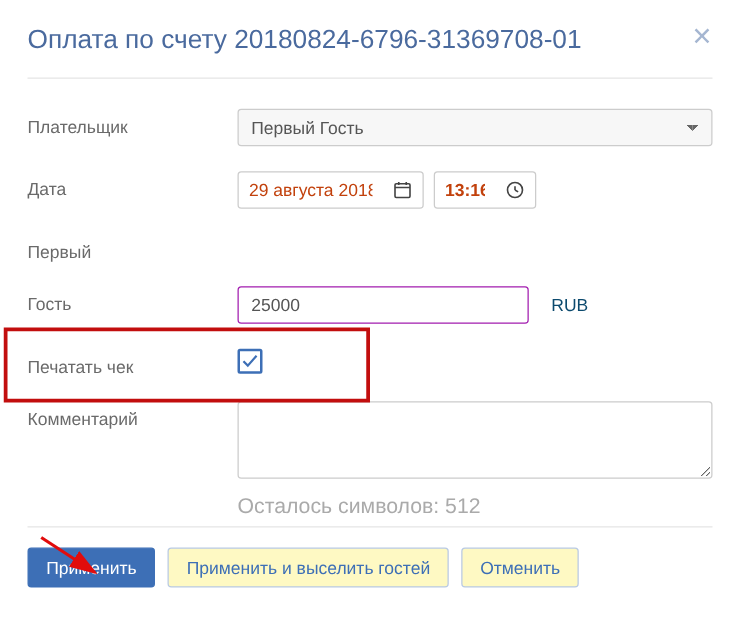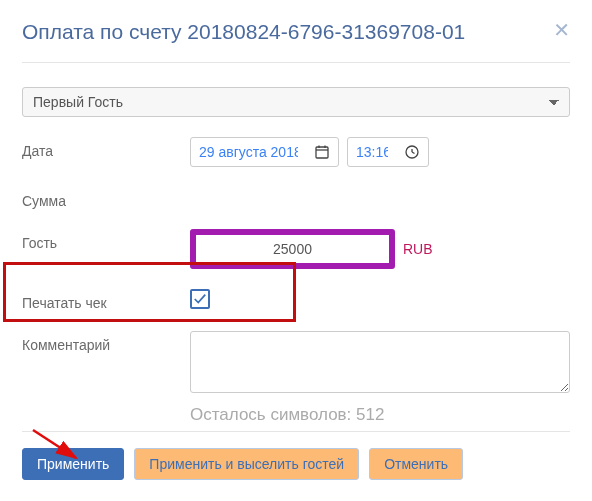--- a/index.html
+++ b/index.html
@@ -76,43 +76,43 @@
       align-items: center;
       border: 1px solid #ccc;
       border-radius: 3px;
       padding: 0;
       background: #fff;
     }
     .input-group input {
       border: none;
       padding: 6px 8px;
       font-size: 14px;
-      color: #3b82f6;
+      color: #c2410c;
       outline: none;
       background: transparent;
     }
     .input-group .icon-slot {
       padding: 0 8px;
       color: #555;
       display: flex;
       align-items: center;
     }
     .date-input { width: 115px; }
-    .time-input { width: 48px; }
+    .time-input { width: 48px; font-weight: bold; }
     .text-input {
-      border: 6px solid #a21caf;
+      border: 1px solid #a21caf;
       border-radius: 3px;
       padding: 6px 10px;
       font-size: 14px;
       color: #555;
-      width: 205px;
-      text-align: center;
+      width: 233px;
     }
     .currency-label {
-      color: #be185d;
+      color: #0c4a6e;
+      margin-left: 10px;
     }
     .checkbox-wrap {
       display: flex;
       align-items: center;
     }
     .custom-checkbox {
       width: 20px;
       height: 20px;
       border: 2px solid #3d6fb6;
       border-radius: 2px;
@@ -162,21 +162,21 @@
       font-size: 14px;
       cursor: pointer;
       border: 1px solid;
     }
     .btn-primary {
       background: #3d6fb6;
       color: #fff;
       border-color: #3d6fb6;
     }
     .btn-default {
-      background: #fdba74;
+      background: #fef9c3;
       color: #3d6fb6;
       border-color: #b8c9e3;
     }
     .arrow-annotation {
       position: absolute;
       left: 28px;
       top: 425px;
       pointer-events: none;
     }
   </style>
@@ -184,20 +184,21 @@
 <body>
 
 <div class="modal-header">
   <div class="modal-title">Оплата по счету 20180824-6796-31369708-01</div>
   <div class="close-btn">✕</div>
 </div>
 
 <div class="form-body">
 
   <div class="form-row">
+    <div class="form-label">Плательщик</div>
     <div class="form-control-wrap">
       <select class="select-control">
         <option>Первый Гость</option>
       </select>
     </div>
   </div>
 
   <div class="form-row">
     <div class="form-label">Дата</div>
     <div class="form-control-wrap">
@@ -219,21 +220,21 @@
             <circle cx="8" cy="8" r="6"></circle>
             <line x1="8" y1="5" x2="8" y2="8"></line>
             <line x1="8" y1="8" x2="10.5" y2="9.5"></line>
           </svg>
         </span>
       </div>
     </div>
   </div>
 
   <div class="form-row">
-    <div class="form-label">Сумма</div>
+    <div class="form-label">Первый</div>
   </div>
 
   <div class="form-row">
     <div class="form-label">Гость</div>
     <div class="form-control-wrap">
       <input type="text" class="text-input" value="25000" style="">
       <span class="currency-label">RUB</span>
     </div>
   </div>
 

